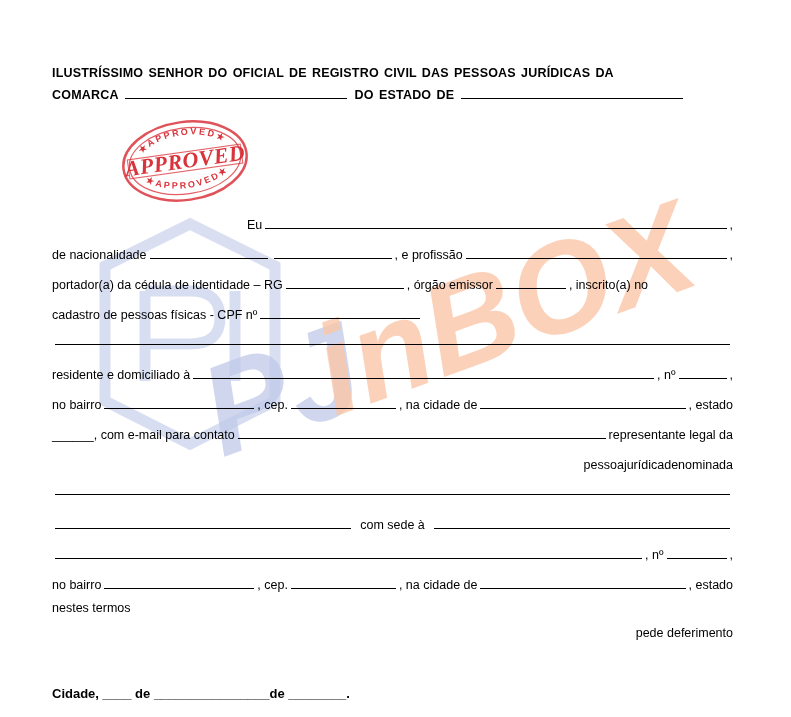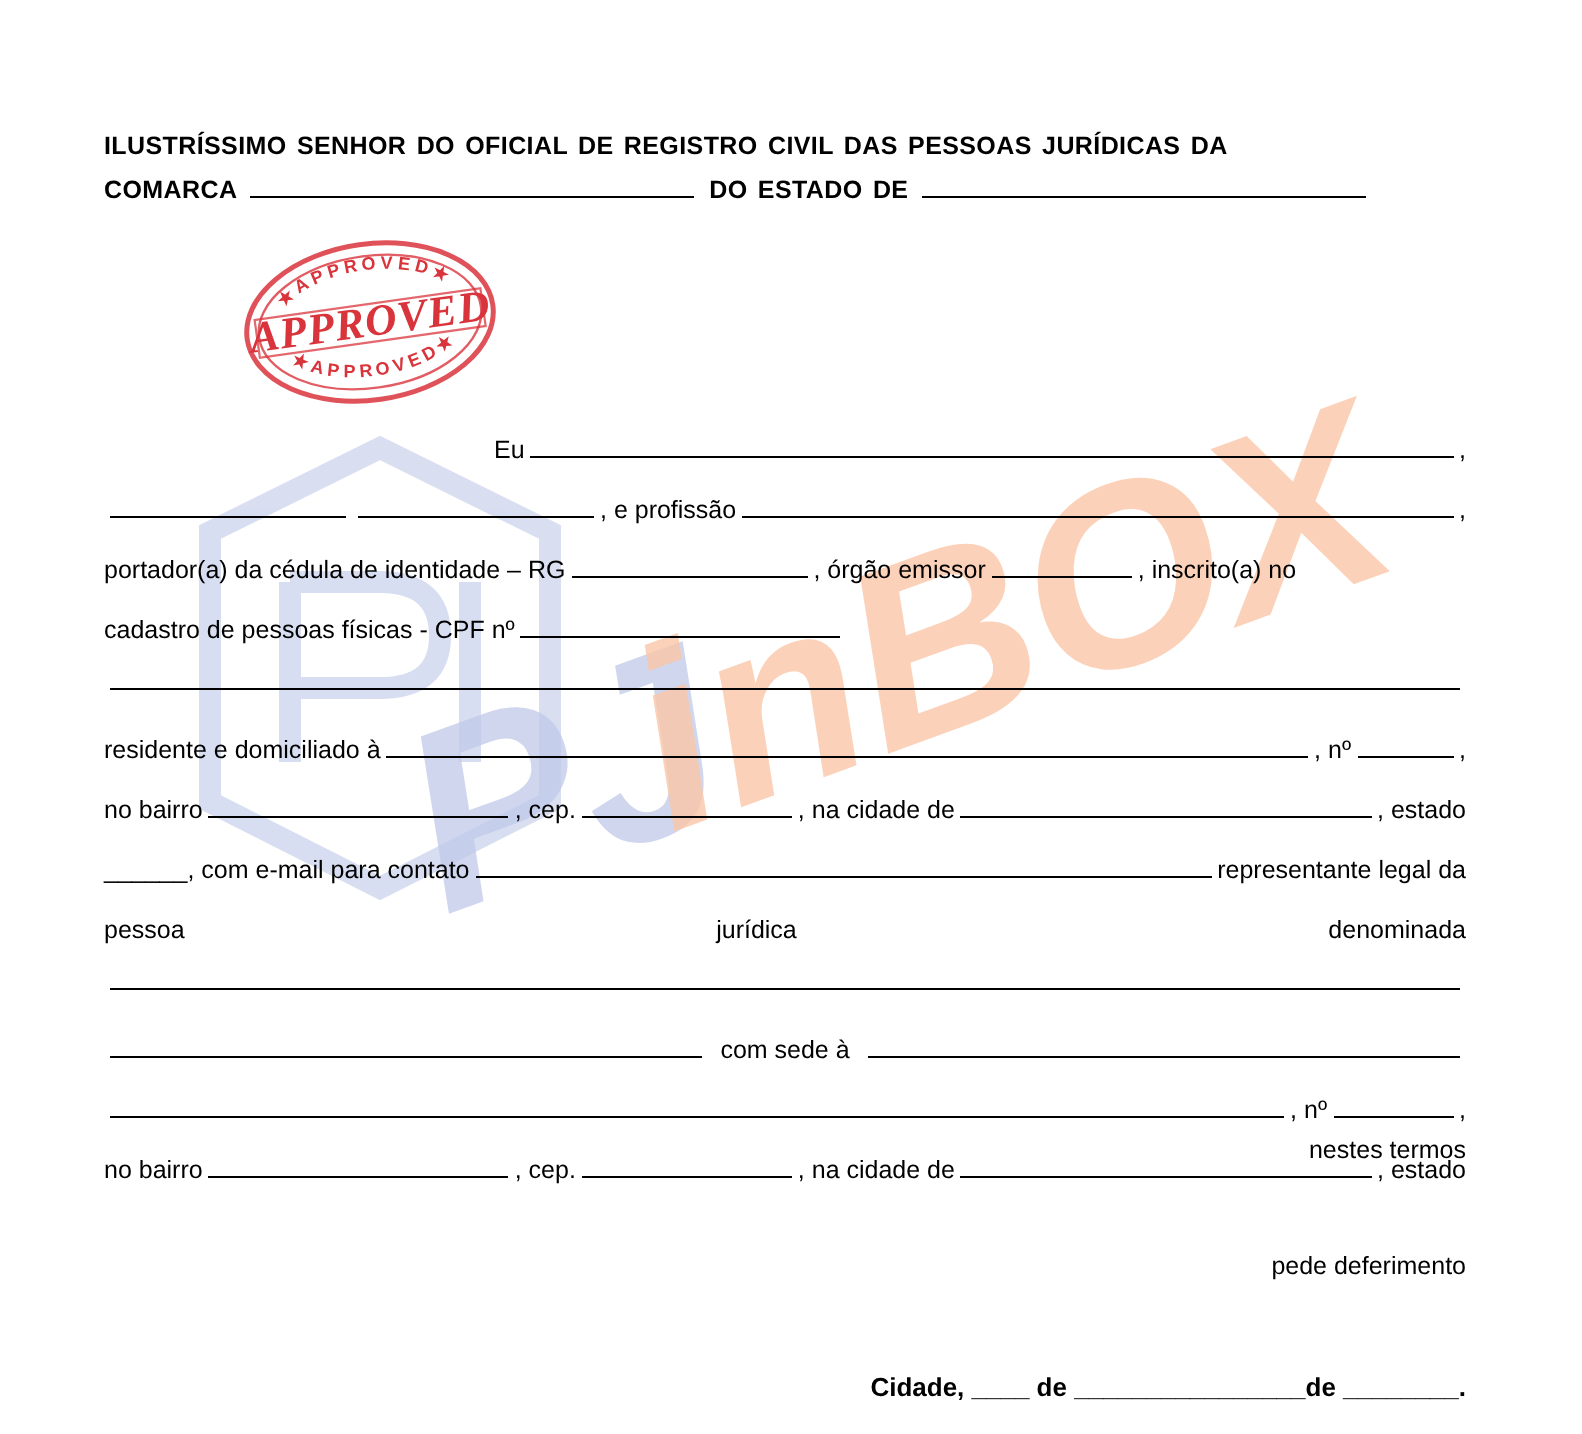--- a/index.html
+++ b/index.html
@@ -100,51 +100,51 @@
   .row-justify .txt { white-space: nowrap; }
   .row-justify .fill {
     flex: 1 1 auto;
     border-bottom: 1px solid #000;
     height: 14px;
     margin: 0 3px;
   }
 
   .spread {
     display: flex;
-    justify-content: space-between;
+    justify-content: flex-end;
     height: 30px;
     align-items: baseline;
     width: 100%;
   }
   .nestes {
     position: absolute;
     left: 52px;
-    top: 568px;
-    width: 681px;
-    font-size: 12.5px;
-    text-align: right;
+    top: 601px;
+    width: 681px;
+    font-size: 12.5px;
+    text-align: left;
     z-index: 3;
   }
   .pede {
     position: absolute;
     left: 52px;
     top: 626px;
     width: 681px;
     font-size: 12.5px;
     text-align: right;
     z-index: 3;
   }
   .cidade {
     position: absolute;
     left: 52px;
     top: 686px;
     width: 681px;
     font-size: 13px;
     font-weight: bold;
-    text-align: right;
+    text-align: left;
     z-index: 3;
   }
 </style>
 </head>
 <body>
 
 <div class="page">
 
   <div class="watermark">
     <svg width="700" height="330" viewBox="0 0 700 330" xmlns="http://www.w3.org/2000/svg">
@@ -191,20 +191,21 @@
 
   <div class="body-block">
 
     <div class="row-justify">
       <span class="txt" style="padding-left:195px">Eu</span>
       <span class="fill"></span>
       <span class="txt">,</span>
     </div>
 
     <div class="row-justify">
+      <span class="txt">de nacionalidade</span>
       <span class="fill" style="max-width:118px"></span>
       <span class="fill" style="max-width:118px"></span>
       <span class="txt">, e profissão</span>
       <span class="fill"></span>
       <span class="txt">,</span>
     </div>
 
     <div class="row-justify">
       <span class="txt">portador(a) da cédula de identidade – RG</span>
       <span class="fill" style="max-width:118px"></span>

